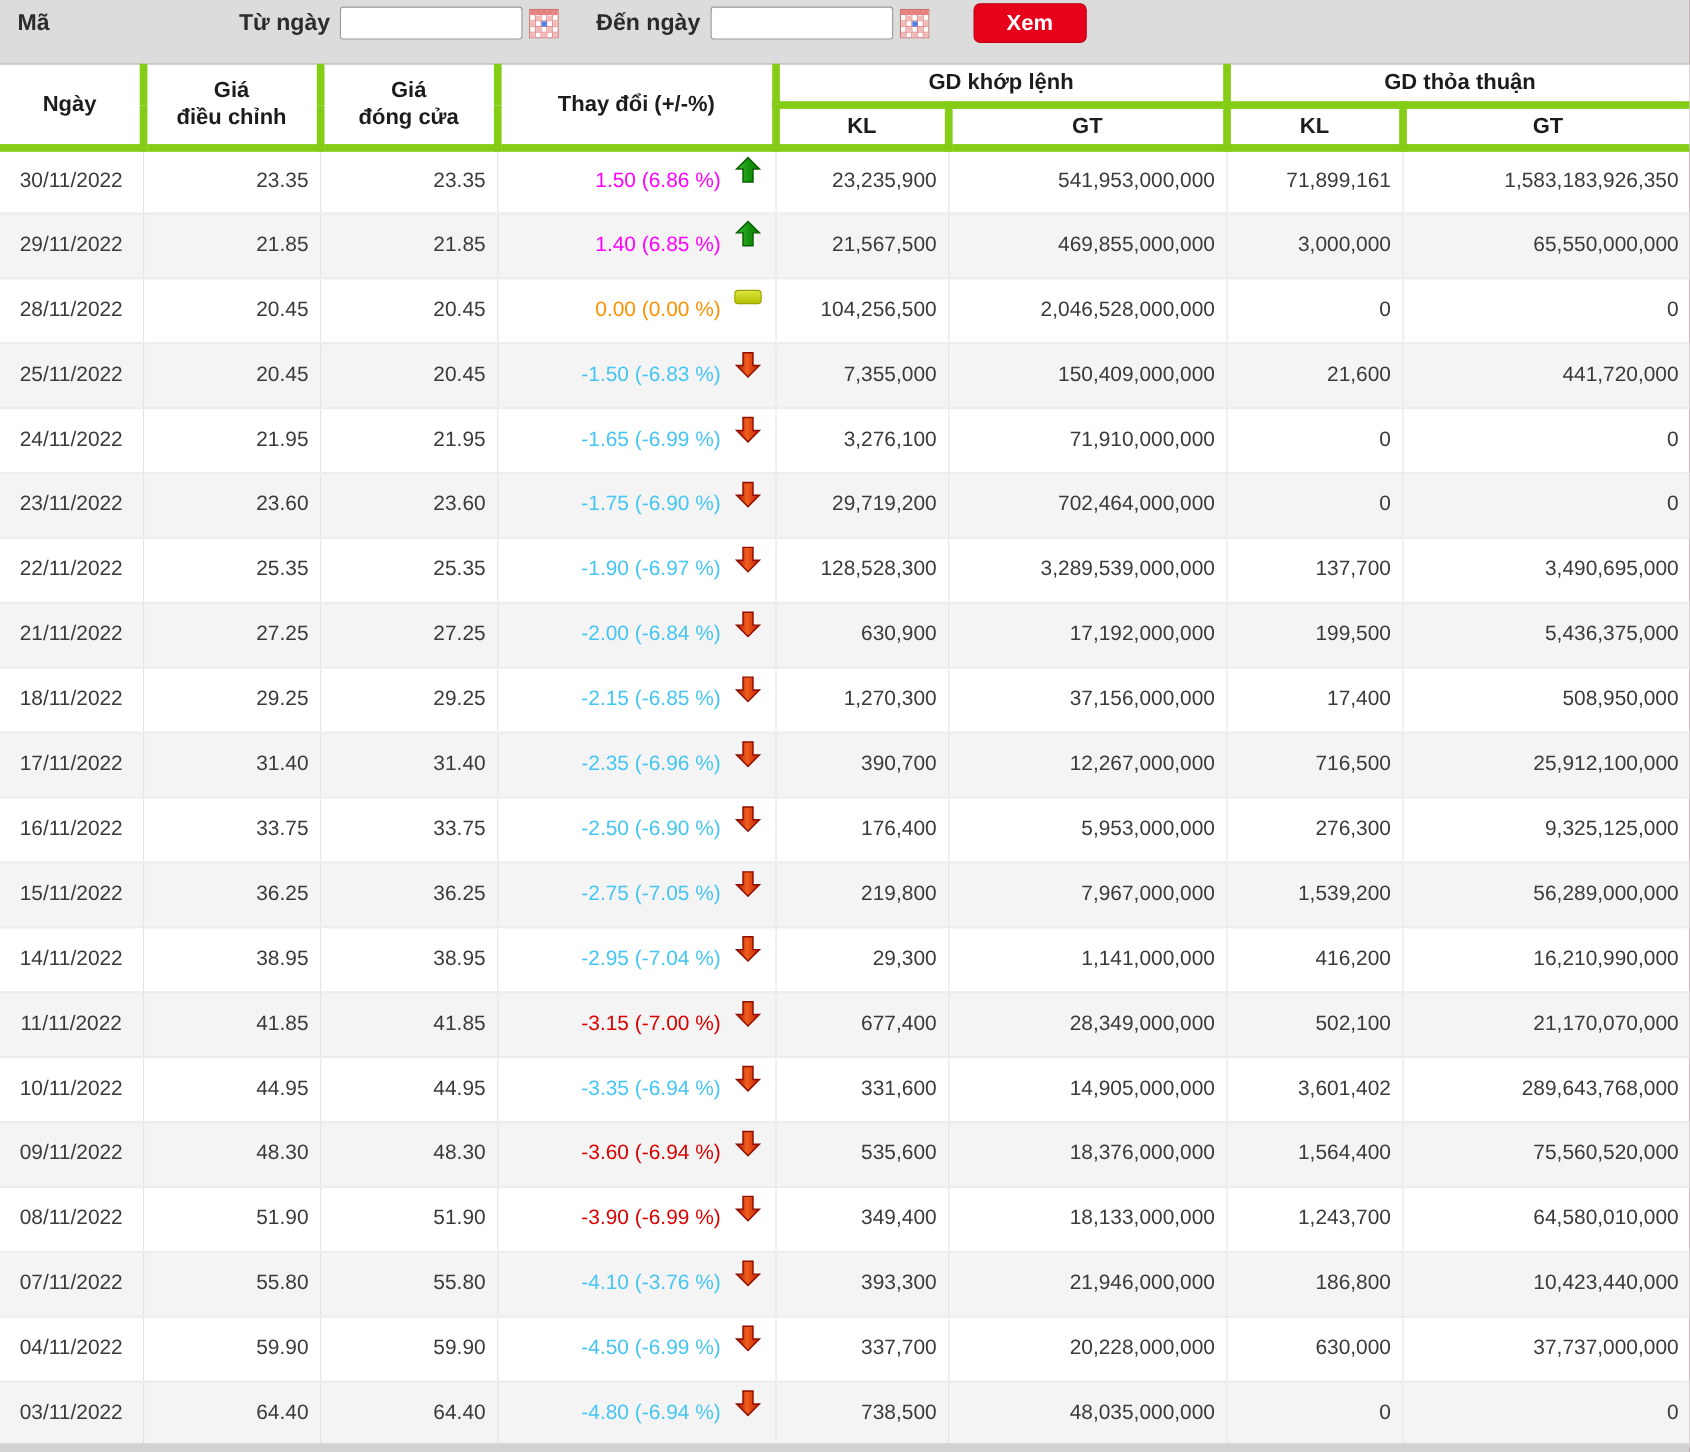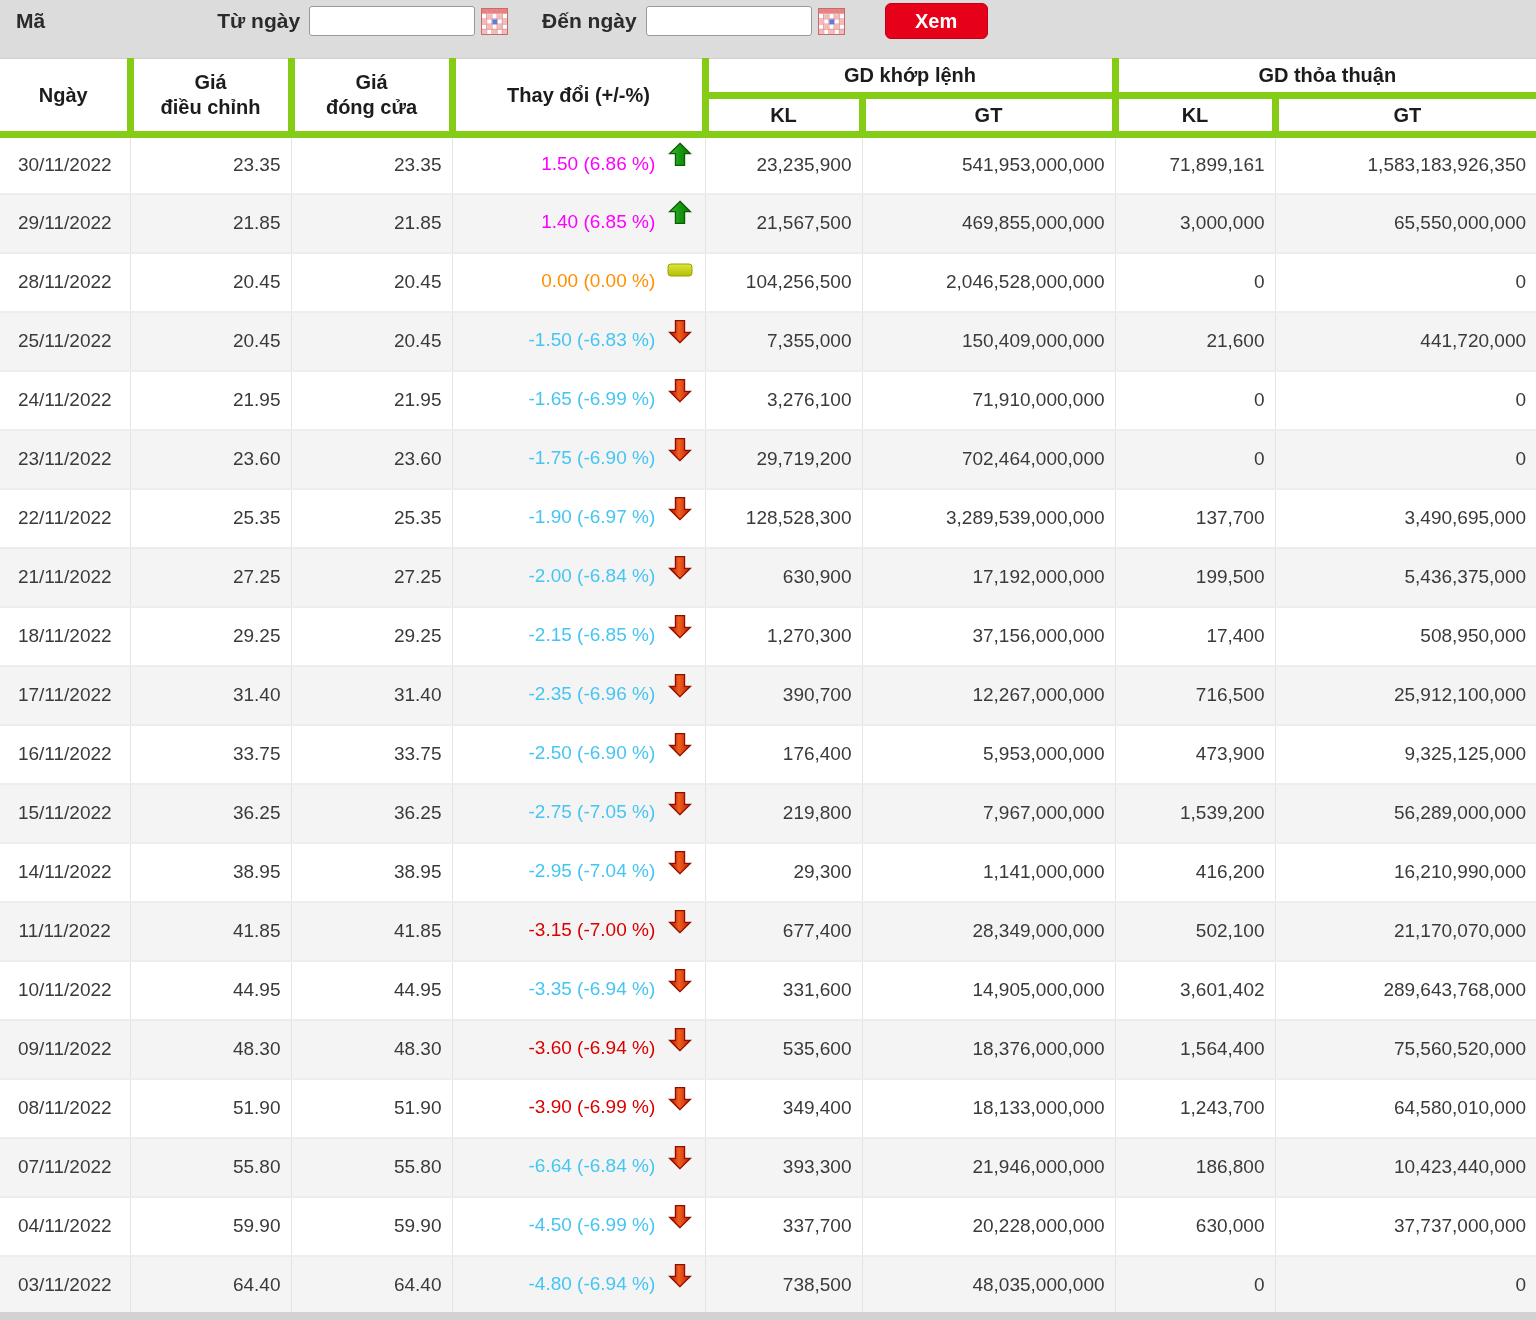--- a/index.html
+++ b/index.html
@@ -471,21 +471,21 @@
             <span class="dir-icon">
               
               <svg class="ic-down" viewBox="0 0 20 20">
                 <path d="M10 19 L2 11 L6.5 11 L6.5 2 L13.5 2 L13.5 11 L18 11 Z" fill="url(#gradDown)" stroke="#8e0e00" stroke-width="1"></path>
               </svg>
               
             </span>
           </td>
           <td>176,400</td>
           <td>5,953,000,000</td>
-          <td>473,900</td>
+          <td>276,300</td>
           <td>9,325,125,000</td>
         </tr>
 
         <tr>
           <td class="c-date">15/11/2022</td>
           <td>36.25</td>
           <td>36.25</td>
           <td class="c-change dir-down">
             <span class="chg floor">-2.75 (-7.05 %)</span>
             <span class="dir-icon">
@@ -600,21 +600,21 @@
           <td>18,133,000,000</td>
           <td>1,243,700</td>
           <td>64,580,010,000</td>
         </tr>
 
         <tr>
           <td class="c-date">07/11/2022</td>
           <td>55.80</td>
           <td>55.80</td>
           <td class="c-change dir-down">
-            <span class="chg floor">-6.64 (-6.84 %)</span>
+            <span class="chg floor">-4.10 (-3.76 %)</span>
             <span class="dir-icon">
               
               <svg class="ic-down" viewBox="0 0 20 20">
                 <path d="M10 19 L2 11 L6.5 11 L6.5 2 L13.5 2 L13.5 11 L18 11 Z" fill="url(#gradDown)" stroke="#8e0e00" stroke-width="1"></path>
               </svg>
               
             </span>
           </td>
           <td>393,300</td>
           <td>21,946,000,000</td>

